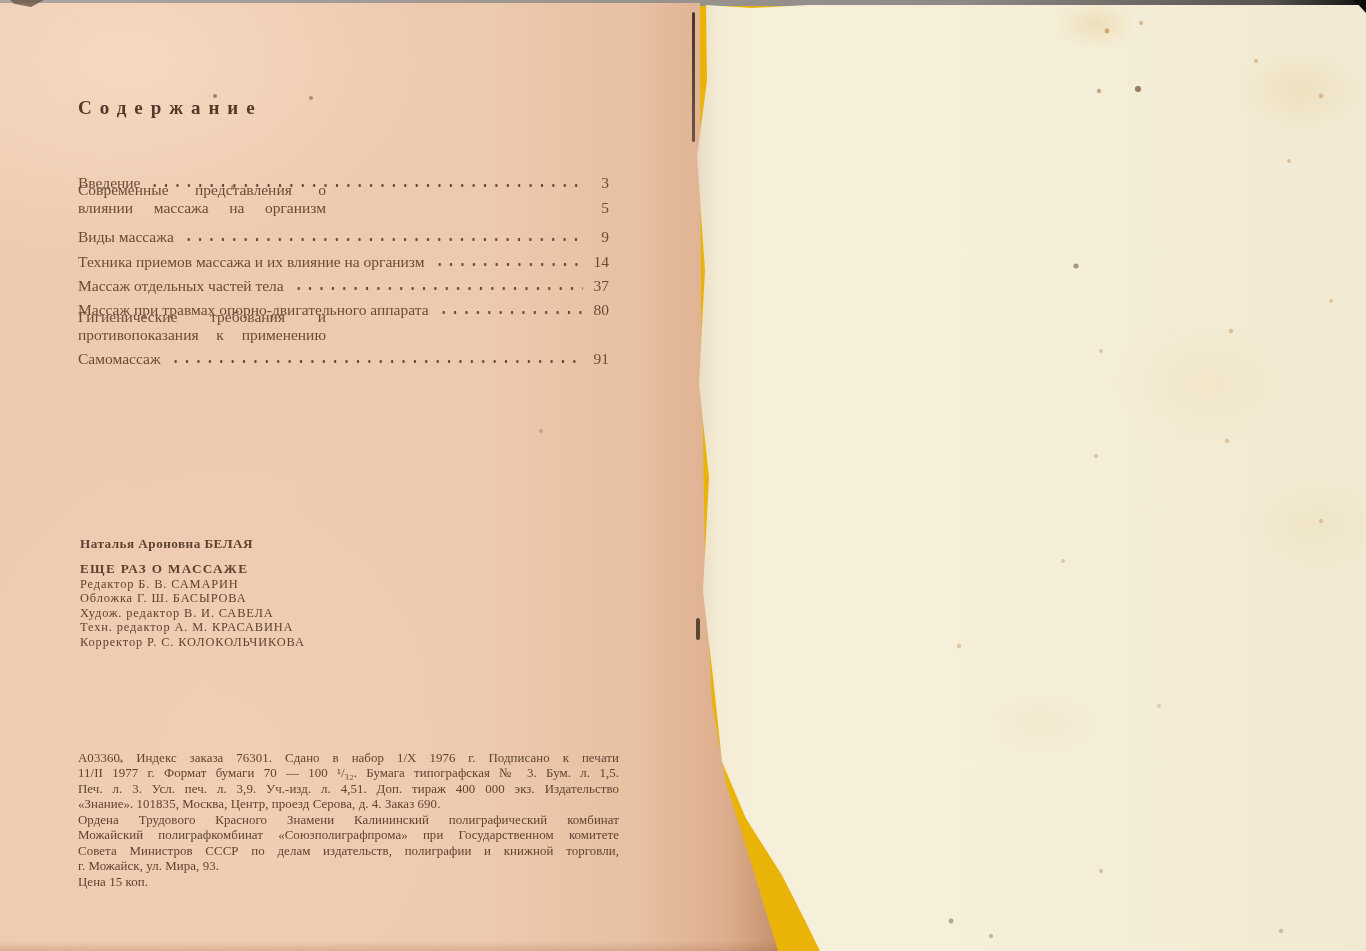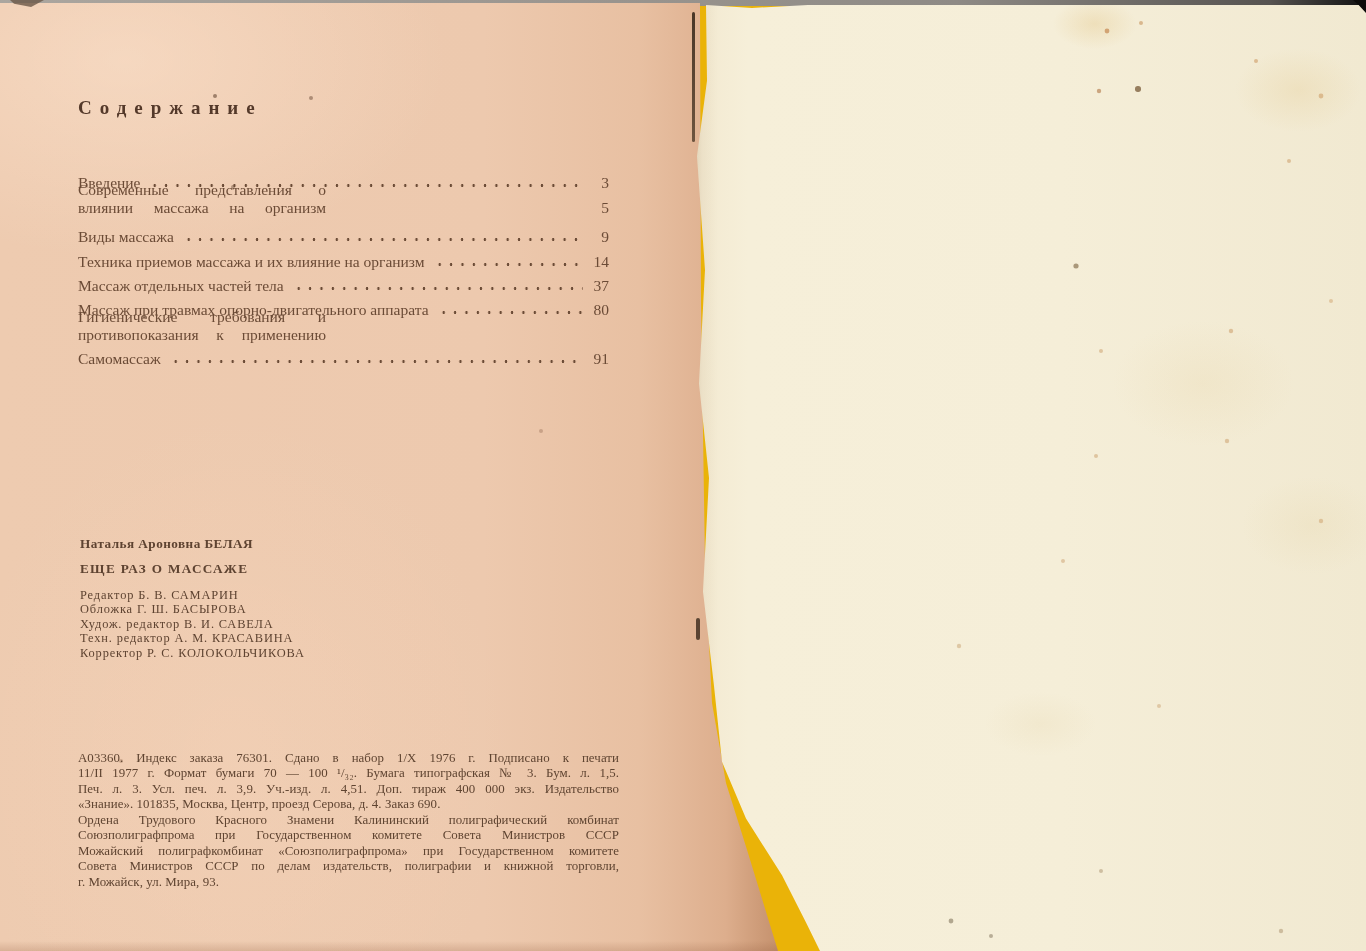--- a/index.html
+++ b/index.html
@@ -99,21 +99,21 @@
     flex:1; height:5px; margin:0 4px 4px 9px;
     background-image:radial-gradient(circle,#6b4b36 1.15px,transparent 1.5px);
     background-size:11.4px 5px; background-repeat:repeat-x; background-position:left bottom;
   }
   .toc-entry .leader.nodots{background:none;}
   .toc-entry .num{min-width:22px; text-align:right; white-space:nowrap;}
 
   .credits{position:absolute; left:80px; top:536px; z-index:4; color:#5e4331;}
   .credits .author{font-size:13.2px; font-weight:bold; letter-spacing:.035em;}
   .credits .booktitle{font-size:13.2px; font-weight:bold; letter-spacing:.10em; margin-top:9px;}
-  .credits .roles{margin-top:11px;}
+  .credits .roles{}
   .credits .role{font-size:12.4px; letter-spacing:.07em; line-height:14.4px;}
 
   .imprint{
     position:absolute; left:78px; top:751px; width:541px; z-index:4;
     font-size:12.9px; line-height:15.45px; color:#5f4431; letter-spacing:.005em;
   }
   .imprint .line{white-space:nowrap;}
   .imprint .line.just{white-space:normal; text-align:justify; text-align-last:justify;}
 </style>
 </head>
@@ -188,18 +188,18 @@
         <div class="role">Корректор Р. С. КОЛОКОЛЬЧИКОВА</div>
       </div>
   </div>
 
   <div class="imprint">
       <div class="line just">А03360. Индекс заказа 76301. Сдано в набор 1/X 1976 г. Подписано к печати</div>
       <div class="line just">11/II 1977 г. Формат бумаги 70 — 100 ¹/₃₂. Бумага типографская № 3. Бум. л. 1,5.</div>
       <div class="line just">Печ. л. 3. Усл. печ. л. 3,9. Уч.-изд. л. 4,51. Доп. тираж 400 000 экз. Издательство</div>
       <div class="line">«Знание». 101835, Москва, Центр, проезд Серова, д. 4. Заказ 690.</div>
       <div class="line just">Ордена Трудового Красного Знамени Калининский полиграфический комбинат</div>
-      <div class="line just">Союзполиграфпрома при Государственном комитете Совета Министров СССР</div>
       <div class="line just">Можайский полиграфкомбинат «Союзполиграфпрома» при Государственном комитете</div>
       <div class="line just">Совета Министров СССР по делам издательств, полиграфии и книжной торговли,</div>
       <div class="line">г. Можайск, ул. Мира, 93.</div>
+      <div class="line">Цена 15 коп.</div>
     </div>
 </div>
 
 </body></html>

